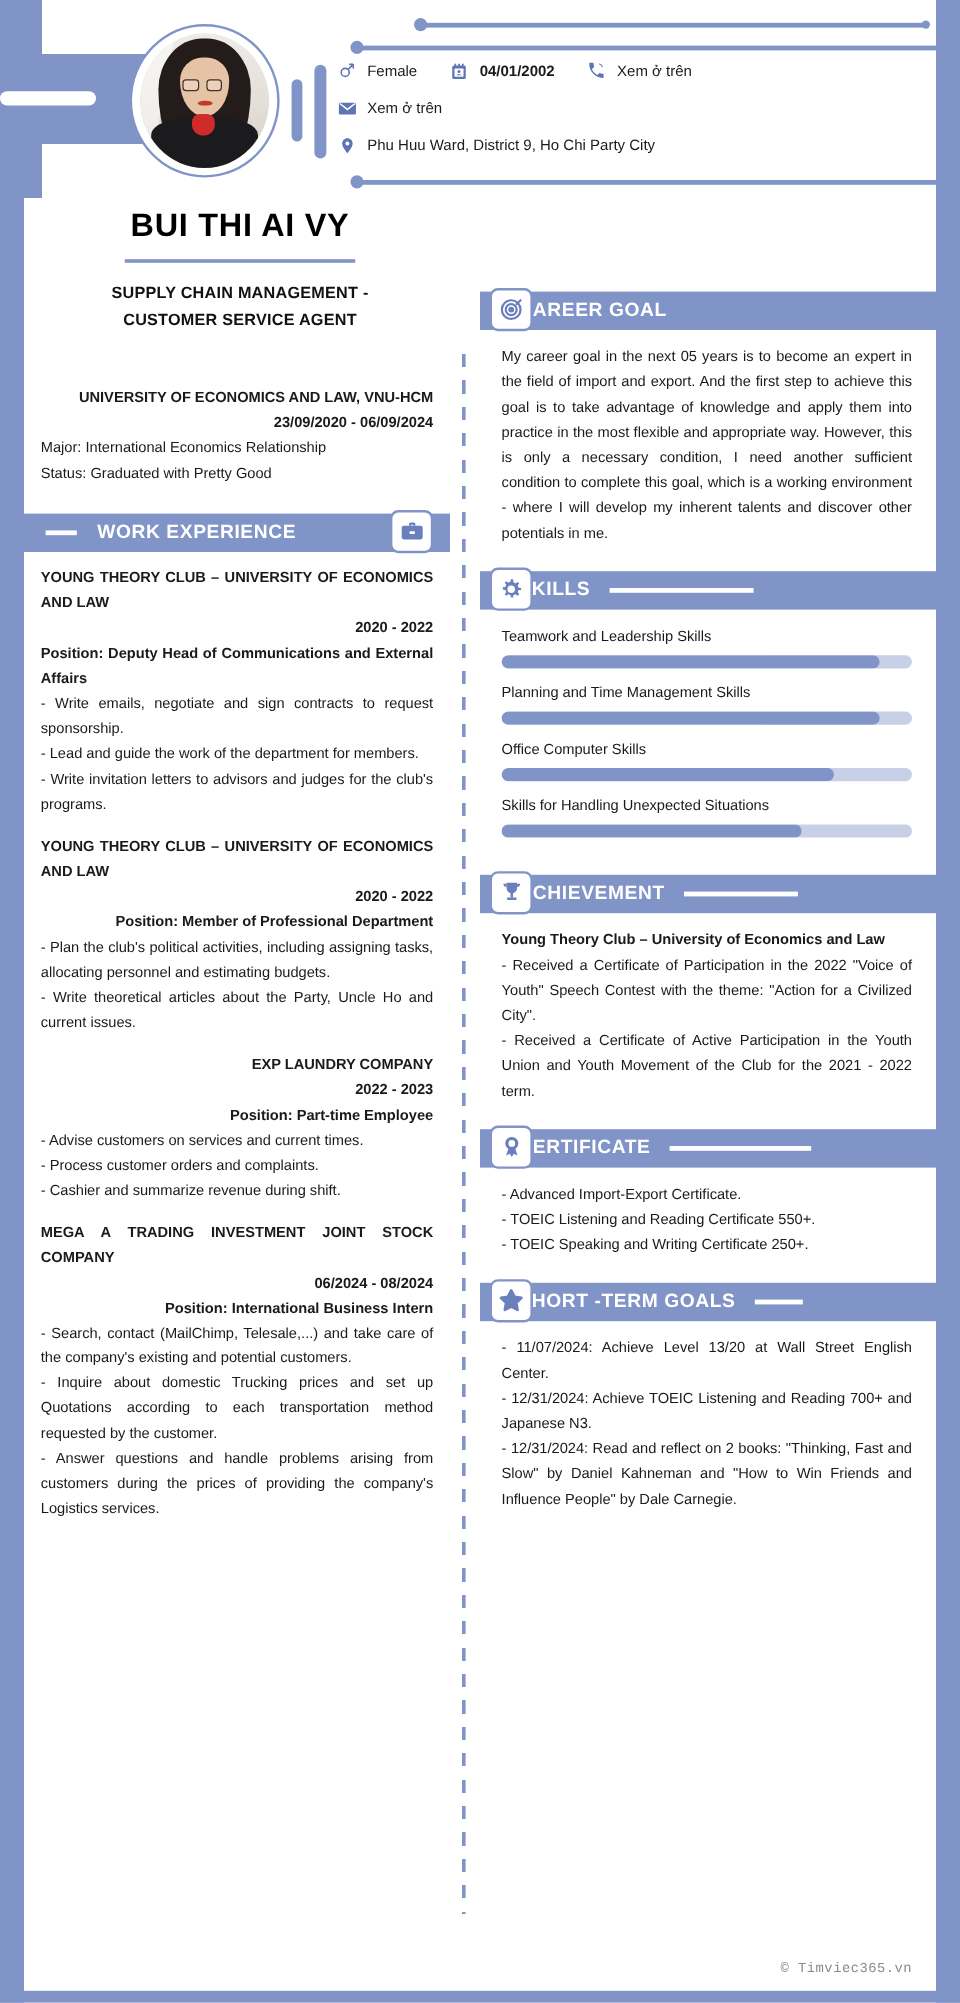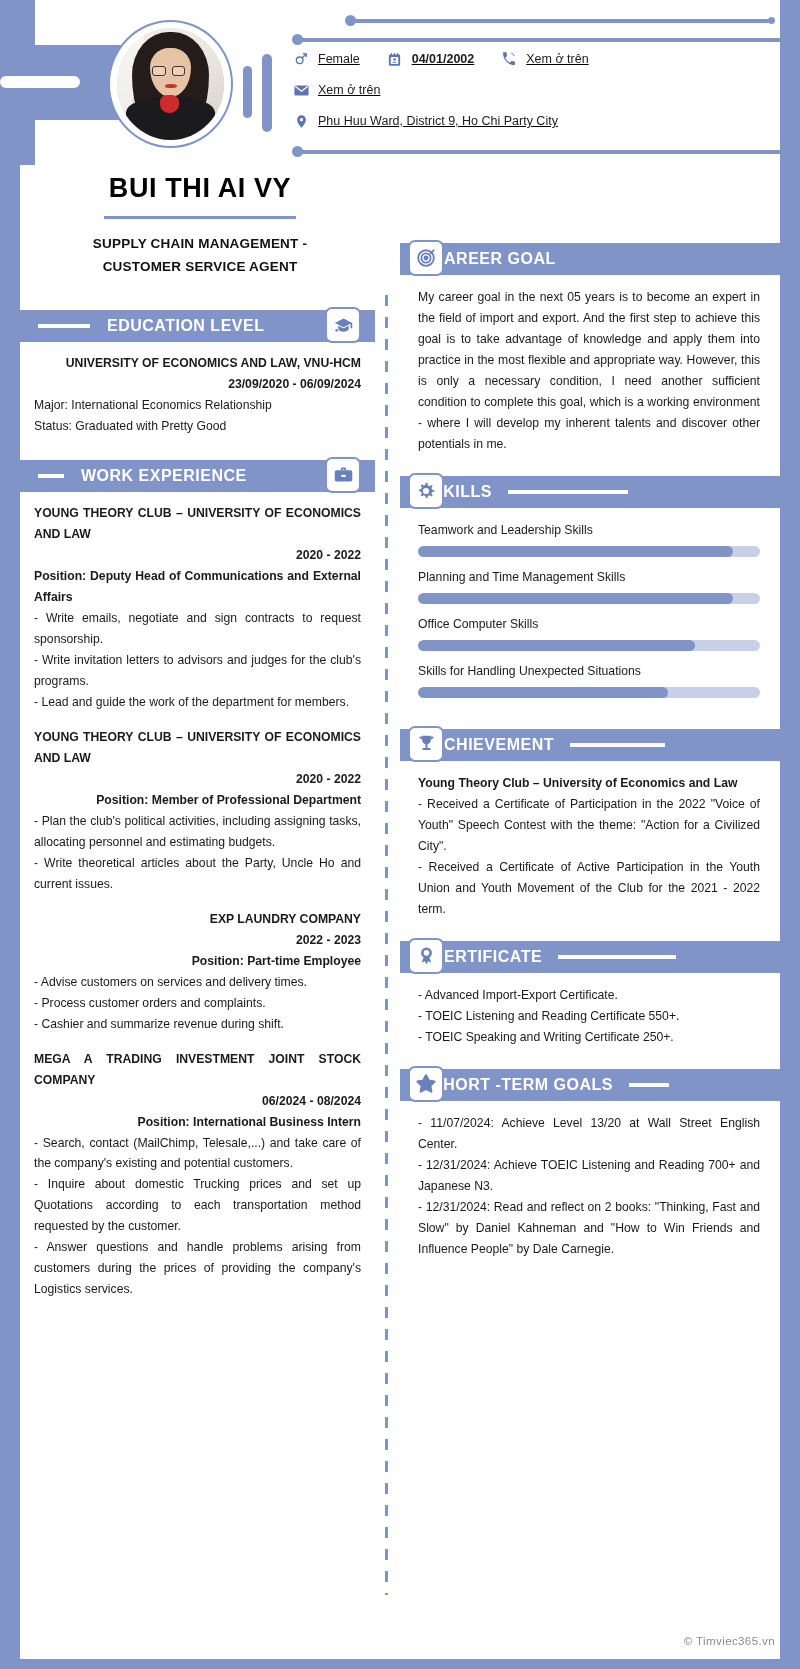--- a/index.html
+++ b/index.html
@@ -151,23 +151,22 @@
     position: absolute;
     width: 11px; height: 11px;
     border-radius: 50%;
     background: #8094c8;
   }
   .rail-dot.sm { width: 7px; height: 7px; }
 
   
   .contact {
     position: absolute;
-    left: 292px; top: 50px;
+    left: 280px; top: 50px;
     width: 470px;
-    text-decoration: underline;
   }
   .contact-row {
     display: flex;
     align-items: center;
     margin-bottom: 13px;
     font-size: 12.5px;
     color: #1b1b1b;
   }
   .contact-item {
     display: flex;
@@ -312,22 +311,22 @@
   }
   .skill-fill {
     height: 100%;
     background: #8094c8;
     border-radius: 6px;
   }
 
   
   .footer-credit {
     position: absolute;
-    right: 25px; bottom: 22px;
-    font-family: Liberation Sans, sans-serif;
+    right: 40px; bottom: 22px;
+    font-family: Liberation Mono, monospace;
     font-size: 11.5px;
     color: #8a8a8a;
     letter-spacing: .4px;
   }
 </style>
 </head>
 <body>
 
 <div class="page">
 
@@ -437,31 +436,20 @@
     <div class="name-underline"></div>
     <div class="cv-role">SUPPLY CHAIN MANAGEMENT -</div>
     <div class="cv-role">CUSTOMER SERVICE AGENT</div>
   </div>
 
   <div class="dash-sep"></div>
 
   <div class="col-left">
 
     <section class="sec">
-      <div class="sec-bar left-style">
-        <div class="sec-line sec-line-pre"></div>
-        <div class="sec-title">EDUCATION LEVEL</div>
-        <div class="sec-icon on-right">
-          <svg width="21" height="21" viewBox="0 0 24 24" fill="currentColor">
-            <path d="M12 4L2 9l10 5 8-4v5h2V9L12 4z"></path>
-            <path d="M6 12.2V16c0 1.7 2.7 3 6 3s6-1.3 6-3v-3.8l-6 3-6-3z"></path>
-            <circle cx="4.2" cy="17.5" r="1.5"></circle>
-          </svg>
-        </div>
-      </div>
       <div class="sec-body">
         <div class="t-bold">UNIVERSITY OF ECONOMICS AND LAW, VNU-HCM</div>
         <div class="t-bold">23/09/2020 - 06/09/2024</div>
         <div>Major: International Economics Relationship</div>
         <div>Status: Graduated with Pretty Good</div>
       </div>
     </section>
 
     <div class="gap"></div>
 
@@ -477,37 +465,37 @@
           </svg>
         </div>
       </div>
       <div class="sec-body">
 
         <div class="job">
           <div class="t-bold just">YOUNG THEORY CLUB – UNIVERSITY OF ECONOMICS AND LAW</div>
           <div class="t-bold">2020 - 2022</div>
           <div class="t-bold just">Position: Deputy Head of Communications and External Affairs</div>
           <div class="just">- Write emails, negotiate and sign contracts to request sponsorship.</div>
+          <div class="just">- Lead and guide the work of the department for members.</div>
           <div class="just">- Write invitation letters to advisors and judges for the club's programs.</div>
-          <div class="just">- Lead and guide the work of the department for members.</div>
         </div>
 
         <div class="job">
           <div class="t-bold just">YOUNG THEORY CLUB – UNIVERSITY OF ECONOMICS AND LAW</div>
           <div class="t-bold">2020 - 2022</div>
           <div class="t-bold">Position: Member of Professional Department</div>
           <div class="just">- Plan the club's political activities, including assigning tasks, allocating personnel and estimating budgets.</div>
           <div class="just">- Write theoretical articles about the Party, Uncle Ho and current issues.</div>
         </div>
 
         <div class="job">
           <div class="t-bold">EXP LAUNDRY COMPANY</div>
           <div class="t-bold">2022 - 2023</div>
           <div class="t-bold">Position: Part-time Employee</div>
-          <div>- Advise customers on services and delivery times.</div>
+          <div>- Advise customers on services and current times.</div>
           <div>- Process customer orders and complaints.</div>
           <div>- Cashier and summarize revenue during shift.</div>
         </div>
 
         <div class="job">
           <div class="t-bold just">MEGA A TRADING INVESTMENT JOINT STOCK COMPANY</div>
           <div class="t-bold">06/2024 - 08/2024</div>
           <div class="t-bold">Position: International Business Intern</div>
           <div class="just">- Search, contact (MailChimp, Telesale,...) and take care of the company's existing and potential customers.</div>
           <div class="just">- Inquire about domestic Trucking prices and set up Quotations according to each transportation method requested by the customer.</div>

